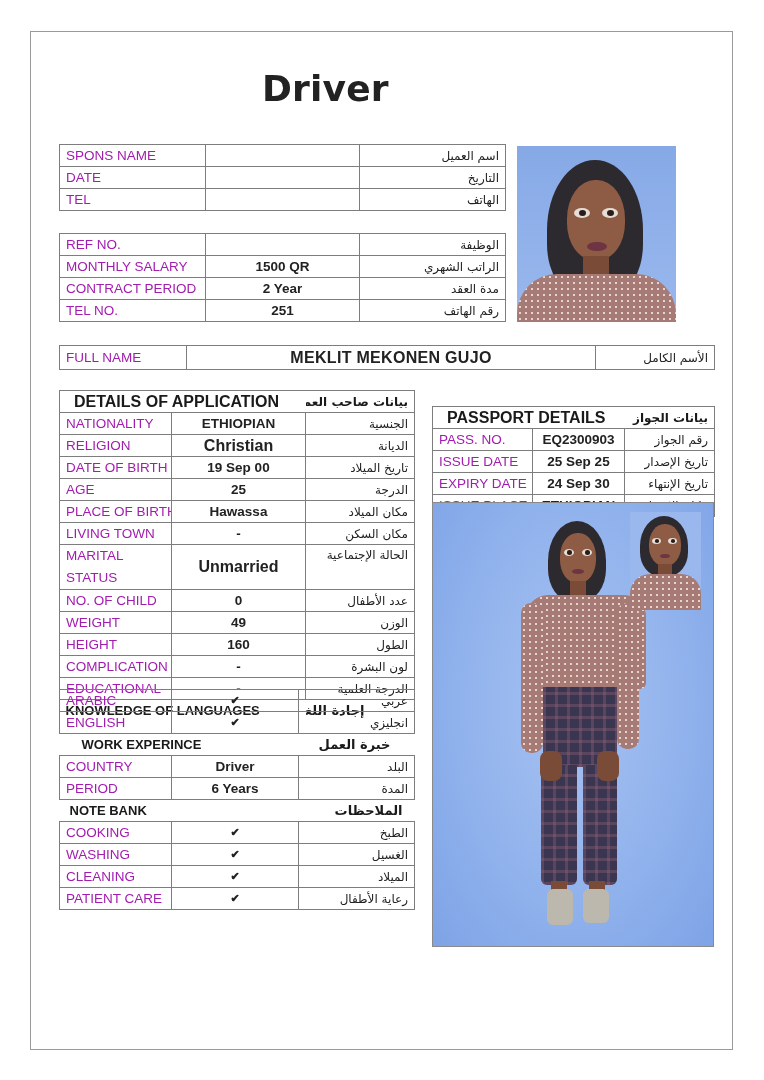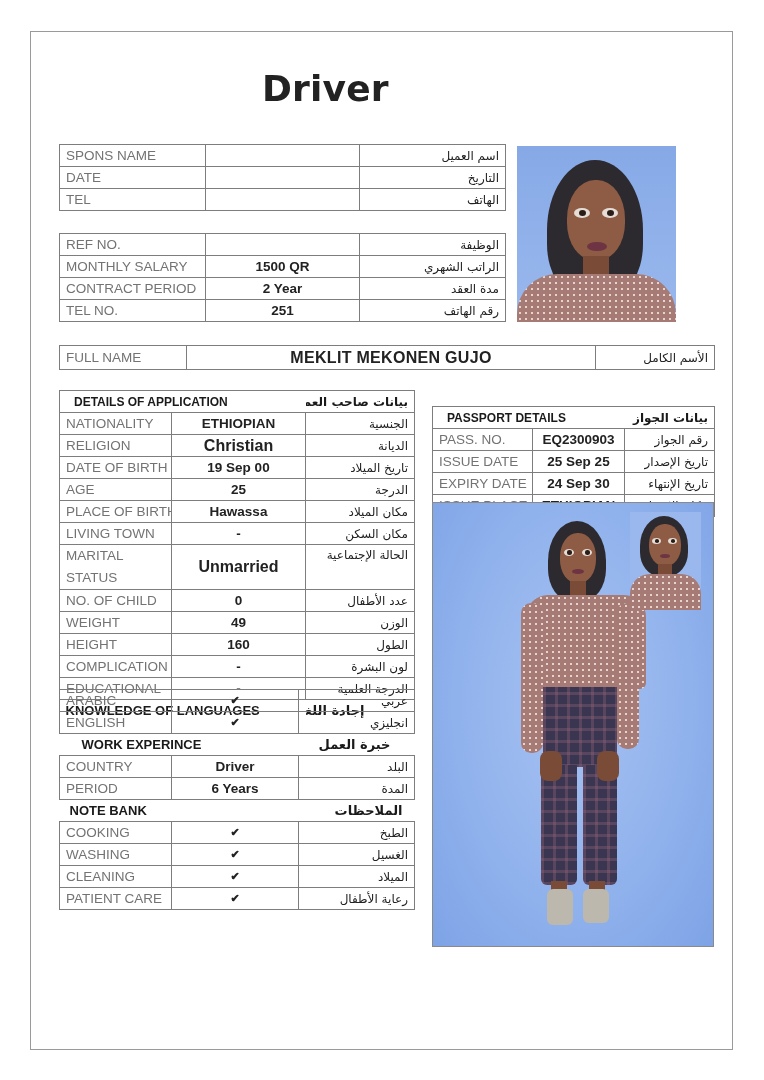--- a/index.html
+++ b/index.html
@@ -5,24 +5,24 @@
   * { box-sizing: border-box; margin: 0; padding: 0; }
   html, body { width: 764px; height: 1080px; background: #ffffff; overflow: hidden; }
   body { position: relative; font-family: "Liberation Sans", sans-serif; color: #1a1a1a; }
 
   .page { position: absolute; left: 30px; top: 31px; width: 703px; height: 1019px; border: 1px solid #9a9a9a; background: #fff; }
 
   .title { position: absolute; left: 262px; top: 68px; font-family: "DejaVu Sans", sans-serif; font-weight: bold; font-size: 36px; color: #222; letter-spacing: 0.2px; }
 
   table { border-collapse: collapse; position: absolute; table-layout: fixed; }
   td { border: 1px solid #7d7d7d; font-size: 13.5px; height: 22px; padding: 0 6px; white-space: nowrap; overflow: hidden; vertical-align: middle; }
-  td.lbl { text-align: left; color: #737373; }
+  td.lbl { text-align: left; color: #a21caf; }
   td.val { text-align: center; font-weight: bold; font-size: 13.5px; color: #222; }
   td.ar { text-align: right; direction: rtl; font-family: "DejaVu Sans", sans-serif; font-size: 12px; color: #222; }
-  td.hdr { font-weight: bold; font-size: 12px; }
+  td.hdr { font-weight: bold; font-size: 16px; }
   td.hdr-ar { text-align: right; direction: rtl; font-family: "DejaVu Sans", sans-serif; font-weight: bold; font-size: 12px; }
 
   .t-spons { left: 59px; top: 144px; width: 446px; }
   .t-ref { left: 59px; top: 233px; width: 446px; }
   .t-name { left: 59px; top: 345px; width: 655px; }
   .t-details { left: 59px; top: 390px; width: 355px; }
   .t-passport { left: 432px; top: 406px; width: 282px; }
 
   .t-name td { height: 24px; }
   .t-name td.val { font-size: 16px; letter-spacing: 0.3px; }

